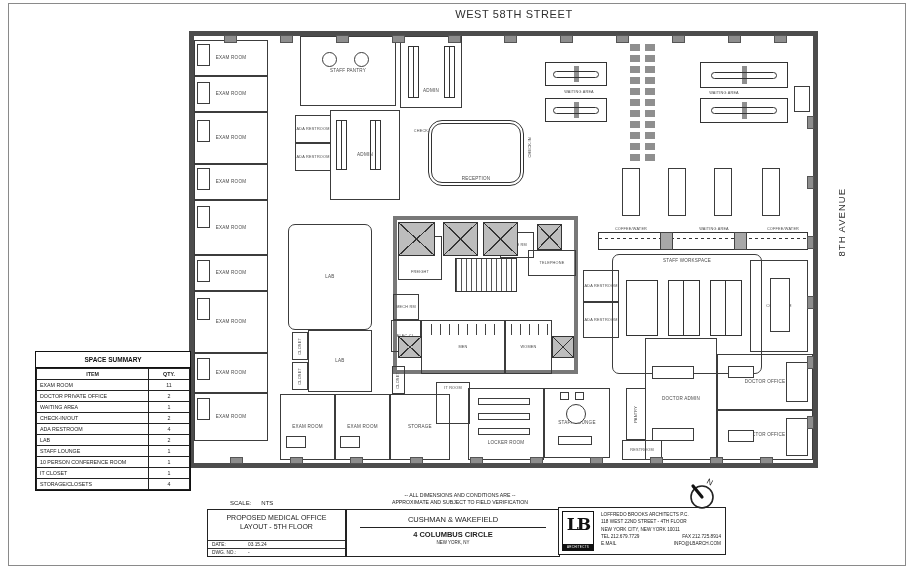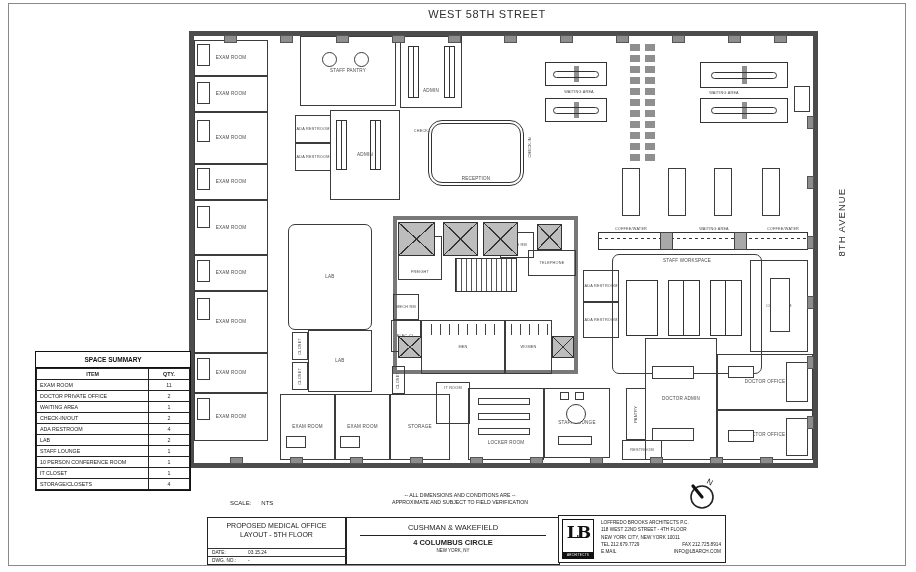--- a/index.html
+++ b/index.html
@@ -1,21 +1,21 @@
 <!DOCTYPE html>
 <html><head>
 <meta charset="utf-8">
 <style>
   html,body{margin:0;padding:0;}
   body{width:916px;height:572px;background:#fff;position:relative;overflow:hidden;
        font-family:"Liberation Sans",sans-serif;color:#333;}
   .page-frame{position:absolute;left:8px;top:3px;right:10px;bottom:6px;border:1px solid #8a8a8a;pointer-events:none;}
 
   
-  .street-top{position:absolute;left:312px;top:8px;width:350px;text-align:center;
+  .street-top{position:absolute;left:339px;top:8px;width:350px;text-align:center;
               font-size:11px;letter-spacing:.6px;color:#2f2f2f;}
   .avenue-right{position:absolute;left:836px;top:188px;writing-mode:vertical-rl;transform:rotate(180deg);
               font-size:9.5px;letter-spacing:1px;color:#2f2f2f;}
 
   
   #plan{position:absolute;left:189px;top:31px;width:629px;height:437px;box-sizing:border-box;
         border:5px solid #4c4c4c;background:#fff;}
   .room{position:absolute;box-sizing:border-box;border:1px solid #3c3c3c;
         display:flex;align-items:center;justify-content:center;}
   .rlabel{font-size:4.6px;color:#4a4a4a;text-align:center;line-height:1.2;letter-spacing:.2px;}
@@ -58,21 +58,21 @@
   .summary table{width:100%;border-collapse:collapse;}
   .summary th,.summary td{border:1px solid #222;font-size:5.3px;padding:1.5px 3px;height:7px;color:#222;}
   .summary th{font-weight:bold;text-align:center;}
   .summary td:first-child{text-align:left;}
   .summary td:last-child,.summary th:last-child{text-align:center;width:34px;}
 
   
   .scale-line{position:absolute;left:230px;top:500px;font-size:6px;color:#222;}
   .scale-line span{margin-right:10px;}
   .dim-note{position:absolute;left:340px;top:492px;width:240px;text-align:center;font-size:5.2px;line-height:1.35;color:#222;}
-  .box{position:absolute;box-sizing:border-box;border:1.2px solid #222;background:#fff;margin-top:8px;}
+  .box{position:absolute;box-sizing:border-box;border:1.2px solid #222;background:#fff;}
   .box1{left:207px;top:509px;width:139px;height:48px;display:flex;flex-direction:column;}
   .b1t{flex:1;text-align:center;font-size:7px;line-height:1.25;padding-top:4px;color:#222;}
   .b1row{display:flex;border-top:.8px solid #333;font-size:4.8px;padding:1px 4px;color:#222;}
   .b1row span:first-child{width:36px;}
   .box2{left:346px;top:509px;width:214px;height:48px;display:flex;flex-direction:column;align-items:center;}
   .b2name{font-size:7.5px;margin-top:5px;color:#222;}
   .b2rule{width:88%;border-top:.9px solid #222;margin:2.5px 0 2px 0;}
   .b2addr{font-size:7.5px;color:#222;font-weight:bold;}
   .b2city{font-size:4.5px;margin-top:1.5px;color:#222;}
   .box3{left:558px;top:507px;width:168px;height:48px;display:flex;}

